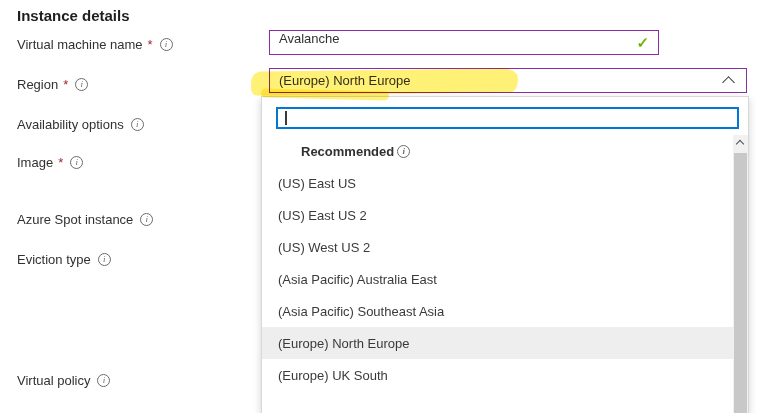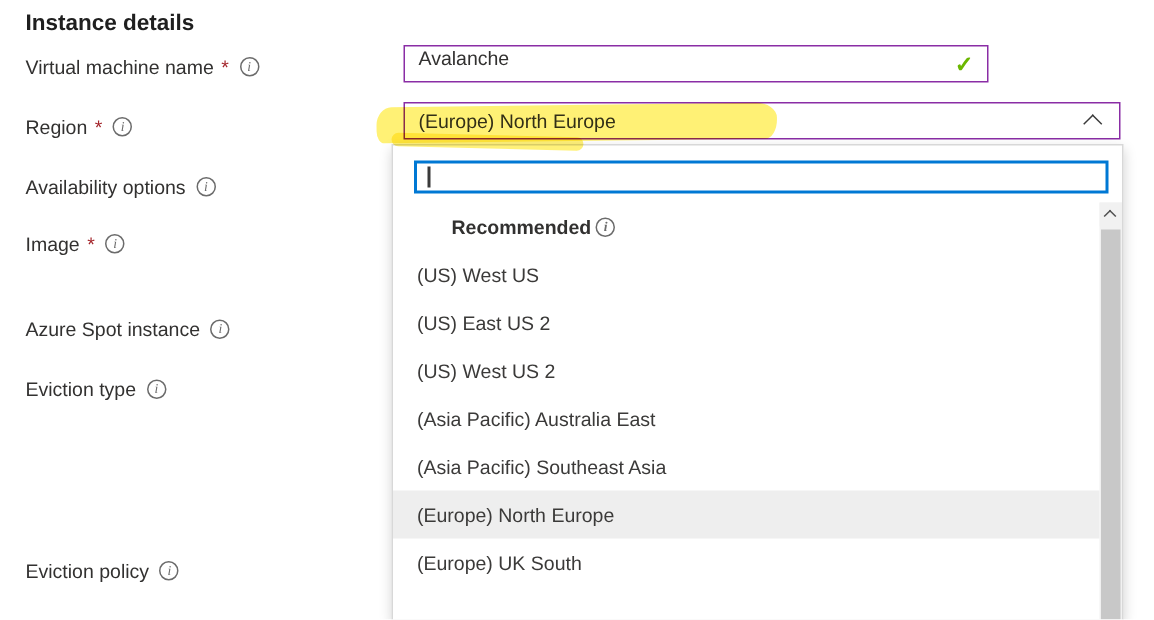--- a/index.html
+++ b/index.html
@@ -132,21 +132,21 @@
     <span>Azure Spot instance</span>
     <span class="info-icon">i</span>
   </div>
 
   <div class="label-row" style="top:252px;">
     <span>Eviction type</span>
     <span class="info-icon">i</span>
   </div>
 
   <div class="label-row" style="top:373px;">
-    <span>Eviction policy</span>
+    <span>Virtual policy</span>
     <span class="info-icon">i</span>
   </div>
 
   <div class="text-field">
     <span>Avalanche</span>
     <span class="check-icon">✓</span>
   </div>
 
   <div class="combobox">
     <span>(Europe) North Europe</span>
@@ -158,21 +158,21 @@
 
   <div class="panel">
     <input class="search-box" value="" style="">
     <div class="caret"></div>
 
     <div class="list">
       <div class="opt header">
         <span>Recommended</span>
         <span class="info-icon">i</span>
       </div>
-      <div class="opt">(US) West US</div>
+      <div class="opt">(US) East US</div>
       <div class="opt">(US) East US 2</div>
       <div class="opt">(US) West US 2</div>
       <div class="opt">(Asia Pacific) Australia East</div>
       <div class="opt">(Asia Pacific) Southeast Asia</div>
       <div class="opt selected">(Europe) North Europe</div>
       <div class="opt">(Europe) UK South</div>
     </div>
 
     <div class="scrollbar">
       <div class="scroll-up">

